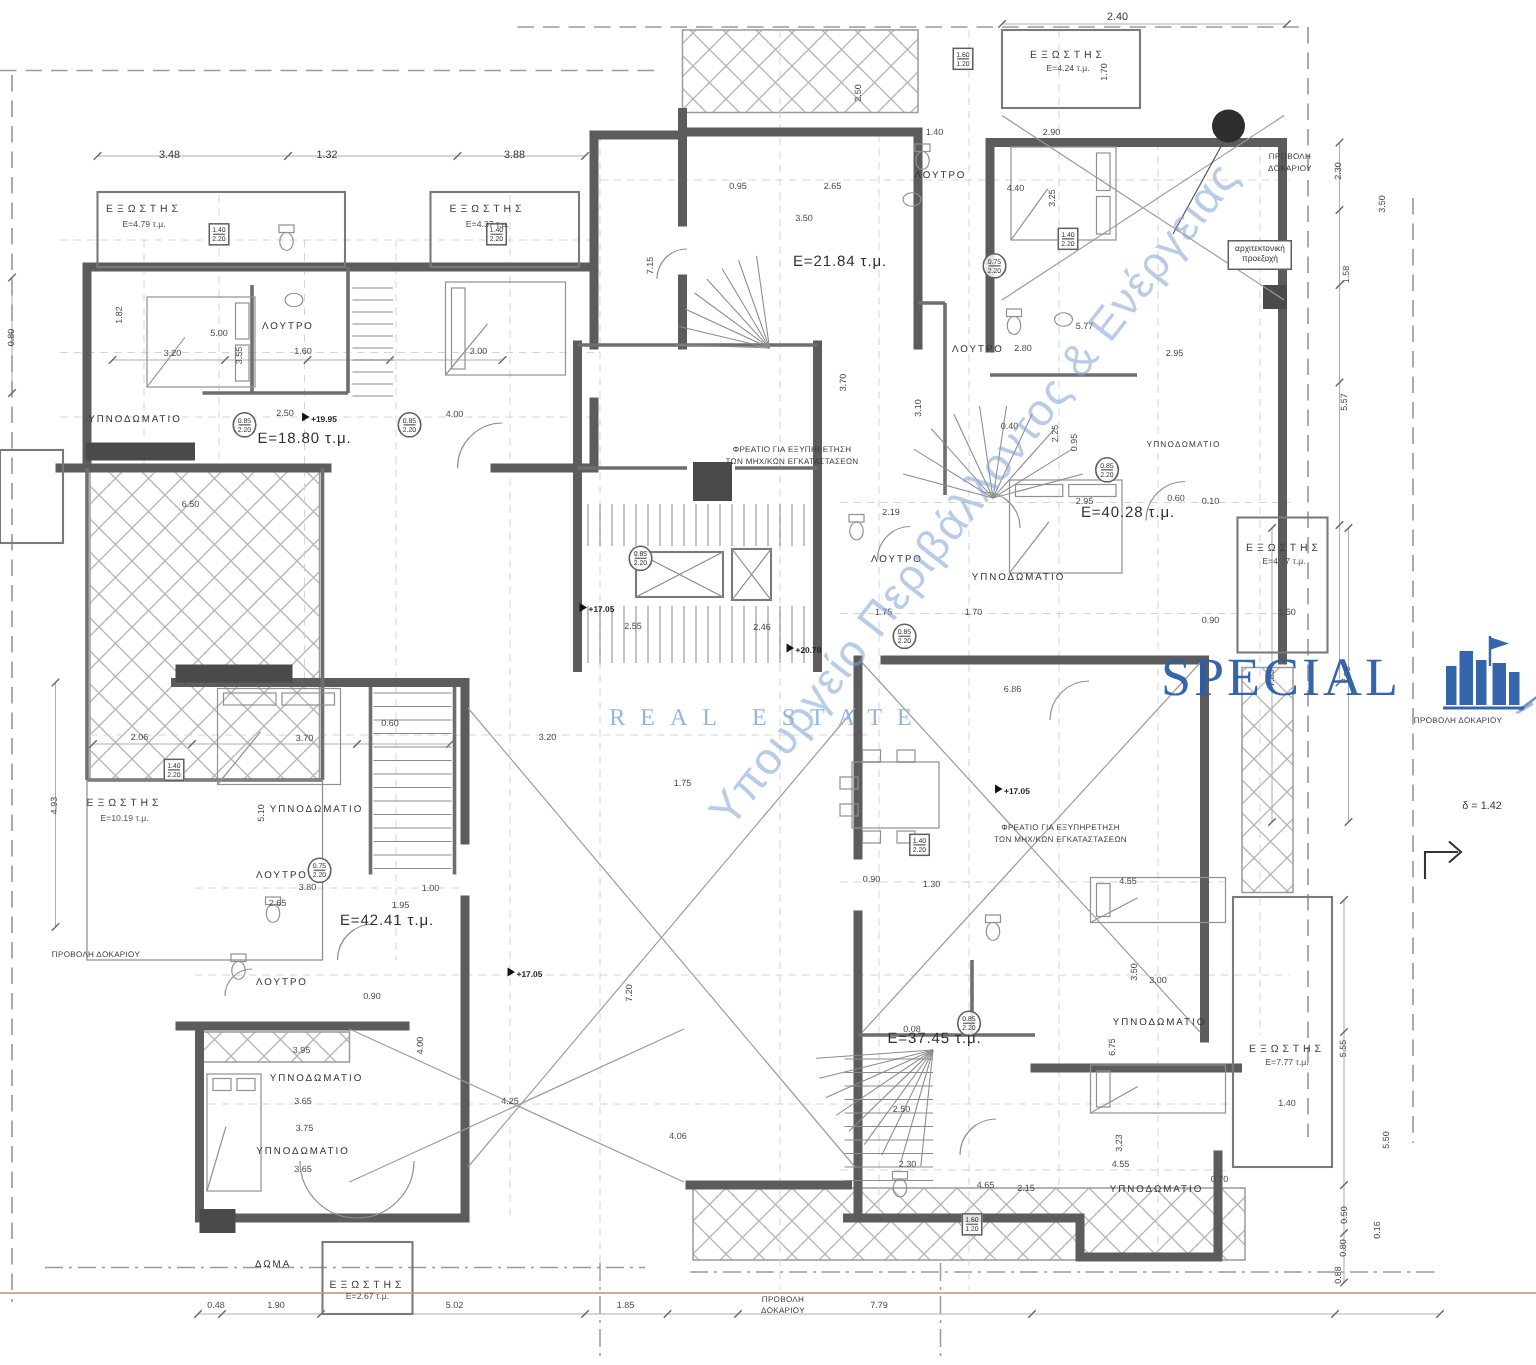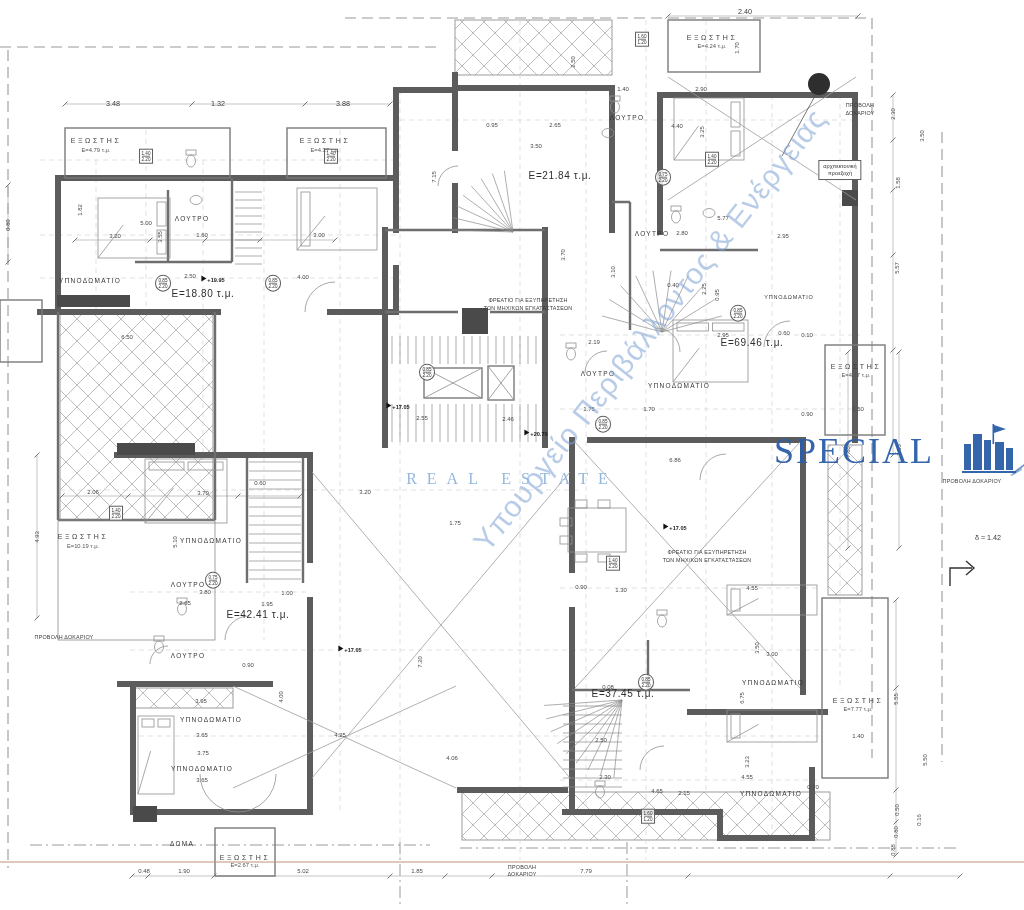--- a/index.html
+++ b/index.html
@@ -433,21 +433,21 @@
     <div class="lb balc" style="left: 856px; top: 366px;">ΕΞΩΣΤΗΣ</div>
     <div class="lb balca" style="left: 856px; top: 375px;">Ε=4.27 τ.μ.</div>
     <div class="lb balc" style="left: 83px; top: 536px;">ΕΞΩΣΤΗΣ</div>
     <div class="lb balca" style="left: 83px; top: 546px;">Ε=10.19 τ.μ.</div>
     <div class="lb balc" style="left: 858px; top: 700px;">ΕΞΩΣΤΗΣ</div>
     <div class="lb balca" style="left: 858px; top: 709px;">Ε=7.77 τ.μ.</div>
     <div class="lb balc" style="left: 245px; top: 857px;">ΕΞΩΣΤΗΣ</div>
     <div class="lb balca" style="left: 245px; top: 865px;">Ε=2.67 τ.μ.</div>
     <div class="lb area" style="left: 203px; top: 293px;">Ε=18.80 τ.μ.</div>
     <div class="lb area" style="left: 560px; top: 175px;">Ε=21.84 τ.μ.</div>
-    <div class="lb area" style="left: 752px; top: 342px;">Ε=69.46 τ.μ.</div>
+    <div class="lb area" style="left: 752px; top: 342px;">Ε=40.28 τ.μ.</div>
     <div class="lb area" style="left: 258px; top: 614px;">Ε=42.41 τ.μ.</div>
     <div class="lb area" style="left: 623px; top: 693px;">Ε=37.45 τ.μ.</div>
     <div class="lb note" style="left: 528px; top: 300px;">ΦΡΕΑΤΙΟ ΓΙΑ ΕΞΥΠΗΡΕΤΗΣΗ</div>
     <div class="lb note" style="left: 528px; top: 308px;">ΤΩΝ ΜΗΧ/ΚΩΝ ΕΓΚΑΤΑΣΤΑΣΕΩΝ</div>
     <div class="lb note" style="left: 707px; top: 552px;">ΦΡΕΑΤΙΟ ΓΙΑ ΕΞΥΠΗΡΕΤΗΣΗ</div>
     <div class="lb note" style="left: 707px; top: 560px;">ΤΩΝ ΜΗΧ/ΚΩΝ ΕΓΚΑΤΑΣΤΑΣΕΩΝ</div>
     <div class="lb note" style="left: 860px; top: 105px;">ΠΡΟΒΟΛΗ</div>
     <div class="lb note" style="left: 860px; top: 113px;">ΔΟΚΑΡΙΟΥ</div>
     <div class="lb note" style="left: 64px; top: 637px;">ΠΡΟΒΟΛΗ ΔΟΚΑΡΙΟΥ</div>
     <div class="lb note" style="left: 972px; top: 481px;">ΠΡΟΒΟΛΗ ΔΟΚΑΡΙΟΥ</div>

